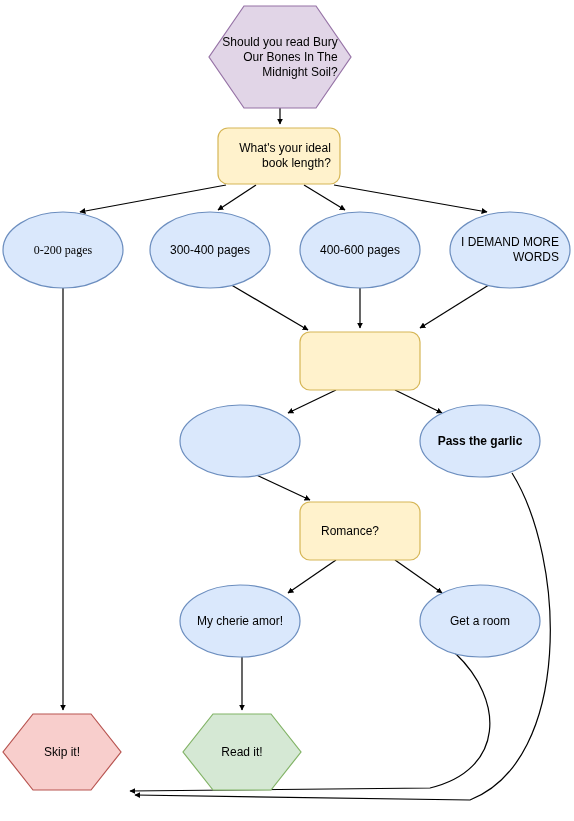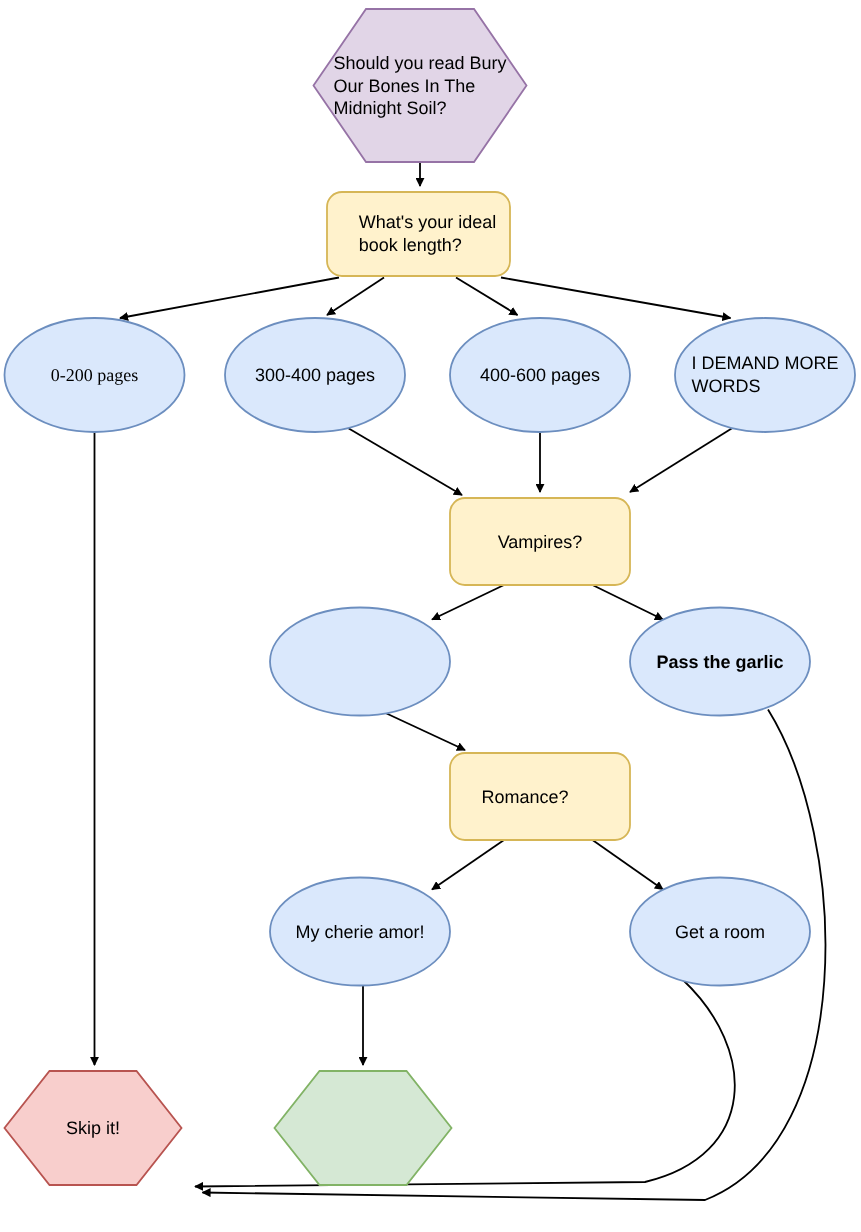--- a/index.html
+++ b/index.html
@@ -1,21 +1,21 @@
 <!DOCTYPE html>
 <html><head>
 <meta charset="utf-8">
 <style>
   html,body{margin:0;padding:0;background:#ffffff;}
   body{width:574px;height:821px;position:relative;overflow:hidden;
        font-family:"Liberation Sans","DejaVu Sans",sans-serif;}
   #canvas{position:absolute;left:0;top:0;width:574px;height:821px;}
   .node-label{
     position:absolute;display:flex;align-items:center;justify-content:center;
-    text-align:left;font-size:12px;line-height:15px;color:#000000;
+    text-align:right;font-size:12px;line-height:15px;color:#000000;
     pointer-events:none;white-space:pre-line;
   }
   svg{position:absolute;left:0;top:0;}
   .edge{fill:none;stroke:#000000;stroke-width:1.2;}
 </style>
 </head>
 <body>
 
 <div id="canvas">
 
@@ -88,27 +88,27 @@
 
   <div class="node-label" style="left:3px;top:212px;width:120px;height:76px;font-family:Liberation Serif, serif;">0-200 pages</div>
 
   <div class="node-label" style="left:150px;top:212px;width:120px;height:76px;">300-400 pages</div>
 
   <div class="node-label" style="left:300px;top:212px;width:120px;height:76px;">400-600 pages</div>
 
   <div class="node-label" style="left:450px;top:212px;width:120px;height:76px;">I DEMAND MORE
 WORDS</div>
 
-  <div class="node-label" style="left:300px;top:332px;width:120px;height:58px;">Vampires?</div>
 
 
   <div class="node-label" style="left:420px;top:405px;width:120px;height:72px;font-weight:bold;">Pass the garlic</div>
 
   <div class="node-label" style="left:300px;top:502px;width:100px;height:58px;">Romance?</div>
 
   <div class="node-label" style="left:180px;top:585px;width:120px;height:72px;">My cherie amor!</div>
 
   <div class="node-label" style="left:420px;top:585px;width:120px;height:72px;">Get a room</div>
 
   <div class="node-label" style="left:3px;top:714px;width:118px;height:76px;">Skip it!</div>
 
+  <div class="node-label" style="left:183px;top:714px;width:118px;height:76px;">Read it!</div>
 
 </div>
 
 </body></html>

